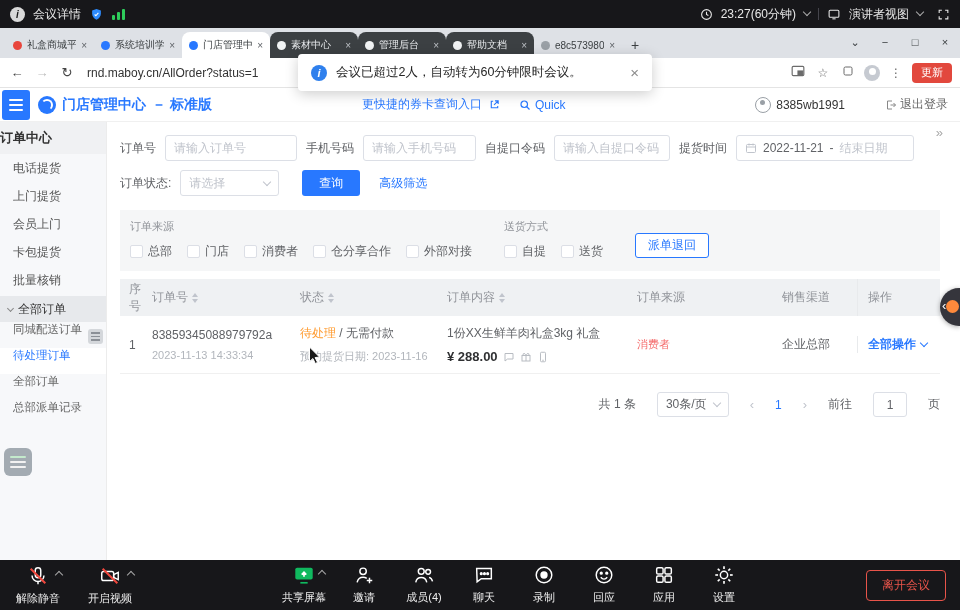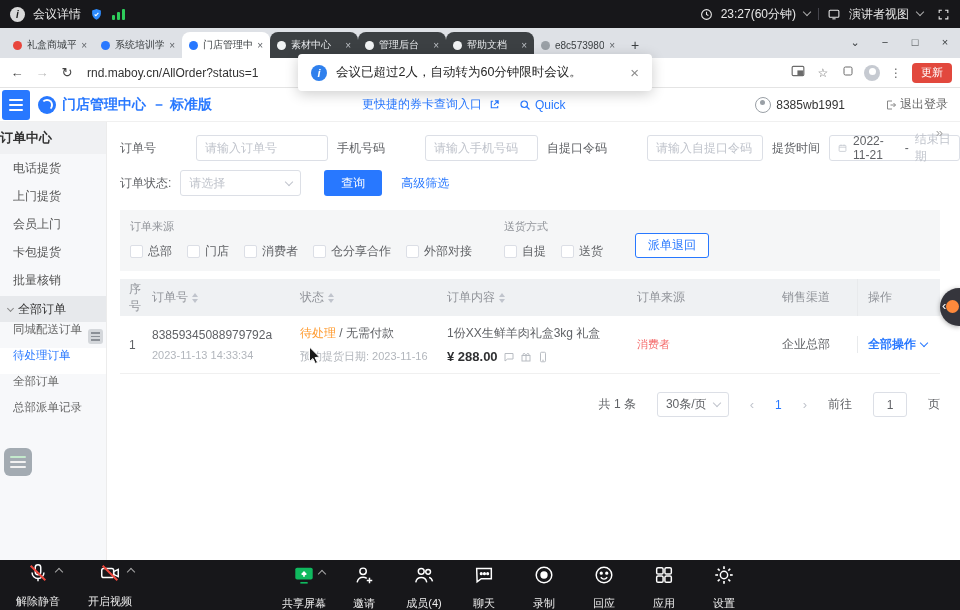--- a/index.html
+++ b/index.html
@@ -71,27 +71,27 @@
   .sb-group { height:26px; background:#e7e9ec; display:flex; align-items:center; gap:5px; padding-left:8px; color:#333; margin-top:2px; }
   .sb-group .g-caret { width:5px; height:5px; border-right:1.3px solid #888; border-bottom:1.3px solid #888; transform:rotate(45deg); margin-top:-2px; }
   .sb-sub { height:26px; display:flex; padding-left:13px; font-size:11.5px; color:#666; }
   .sb-sub.active { background:#ffffff; color:#2878ff; }
 
   .content { flex:1; background:#fff; position:relative; padding:4px 0 0 13px; overflow:hidden; }
   .collapse-ind { position:absolute; top:3px; right:17px; color:#a8a8a8; font-size:13px; }
 
   .f-row { display:flex; align-items:center; gap:9px; margin-top:9px; }
   .f-label { font-size:12px; color:#606266; flex:none; }
-  .f-input { height:26px; border:1px solid #dcdfe6; border-radius:3px; padding:8px 8px; font-size:12px; color:#333; background:#fff; outline:none;margin-left:31px; }
+  .f-input { height:26px; border:1px solid #dcdfe6; border-radius:3px; padding:8px 8px; font-size:12px; color:#333; background:#fff; outline:none; }
   .f-input::placeholder { color:#c0c4cc; }
   .w-order{width:132px} .w-phone{width:113px} .w-code{width:116px}
   .datebox { height:26px; width:178px; border:1px solid #dcdfe6; border-radius:3px; display:flex; align-items:center;
     gap:6px; padding:0 8px; font-size:12px; color:#606266; }
   .date-end { color:#c0c4cc; }
-  .selectbox { width:121px; height:26px; border:1px solid #dcdfe6; border-radius:3px; display:flex; align-items:center;
+  .selectbox { width:99px; height:26px; border:1px solid #dcdfe6; border-radius:3px; display:flex; align-items:center;
     justify-content:space-between; padding:0 8px; font-size:12px; color:#c0c4cc; }
   .sel-caret { width:6px; height:6px; border-right:1.3px solid #c0c4cc; border-bottom:1.3px solid #c0c4cc; transform:rotate(45deg); margin-top:-3px; }
   .btn-primary { height:26px; background:#2878ff; color:#fff; font-size:12px; border:none; border-radius:3px; padding:0 17px; margin-left:14px; }
   .link-blue { color:#2878ff; font-size:12px; margin-left:10px; }
 
   .filter-panel { margin-top:14px; margin-right:20px; background:#f5f6f7; padding:9px 10px 11px; display:flex; gap:32px; }
   .fp-title { font-size:11px; color:#909399; margin-bottom:9px; }
   .fp-checks { display:flex; gap:15px; align-items:center; }
   .chk { display:flex; align-items:center; gap:5px; font-size:12px; color:#606266; }
   .chk .box { width:13px; height:13px; border:1px solid #dcdfe6; border-radius:2px; background:#fff; flex:none; }
@@ -148,21 +148,21 @@
   .float-widget i:first-child { background:#bfe9c8; }
   .cursor { position:absolute; left:308px; top:346px; z-index:95; }
 
   
   .meet-toolbar { position:absolute; left:0; right:0; bottom:0; height:50px; background:#17171a;
     display:flex; align-items:center; z-index:80; }
   .tb-left { display:flex; gap:20px; margin-left:12px; }
   .tb-center { position:absolute; left:281px; top:4px; display:flex; gap:14px; }
   .tb-item { display:flex; flex-direction:column; align-items:center; width:52px; position:relative; color:#ededed; font-size:11px; }
   .tb-center .tb-item { width:46px; }
-  .tb-label { margin-top:10px; white-space:nowrap; }
+  .tb-label { margin-top:4px; white-space:nowrap; }
   .tb-caret { position:absolute; right:2px; top:7px; width:6px; height:6px; border-left:1.4px solid #a6a6a6; border-top:1.4px solid #a6a6a6; transform:rotate(45deg); }
   .leave-btn { margin-left:auto; margin-right:14px; border:1px solid #e8544a; color:#e8544a; background:transparent;
     border-radius:4px; font-size:12px; padding:6px 15px; }
 </style>
 </head>
 <body>
 
 <div class="screen">
 
   <header class="meet-topbar">
@@ -640,15 +640,16 @@
               <line x1="5.2" y1="5.2" x2="7.3" y2="7.3"></line>
               <line x1="16.7" y1="16.7" x2="18.8" y2="18.8"></line>
               <line x1="18.8" y1="5.2" x2="16.7" y2="7.3"></line>
               <line x1="7.3" y1="16.7" x2="5.2" y2="18.8"></line>
             </g>
           </svg>
         <span class="tb-label">设置</span>
       </div>
     </div>
 
+    <button class="leave-btn">离开会议</button>
   </footer>
 
 </div>
 
 </body></html>

